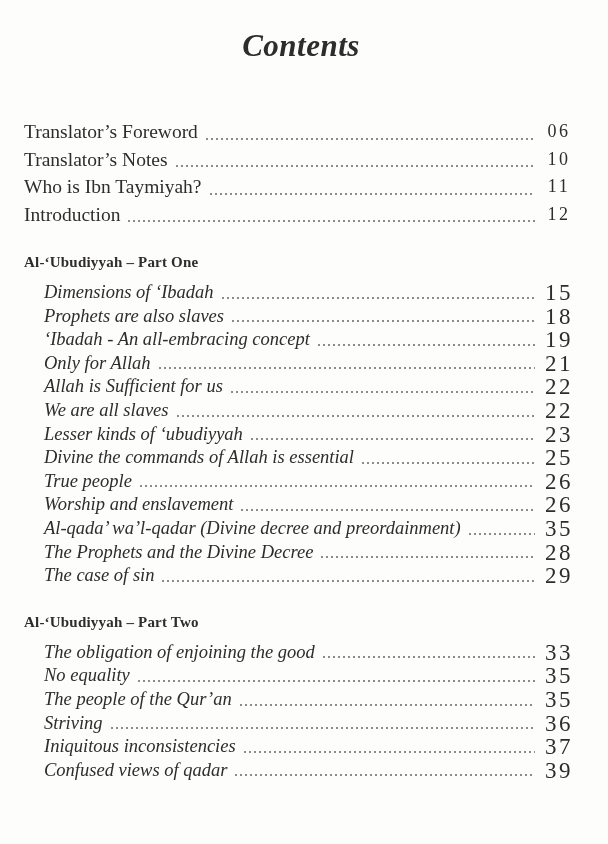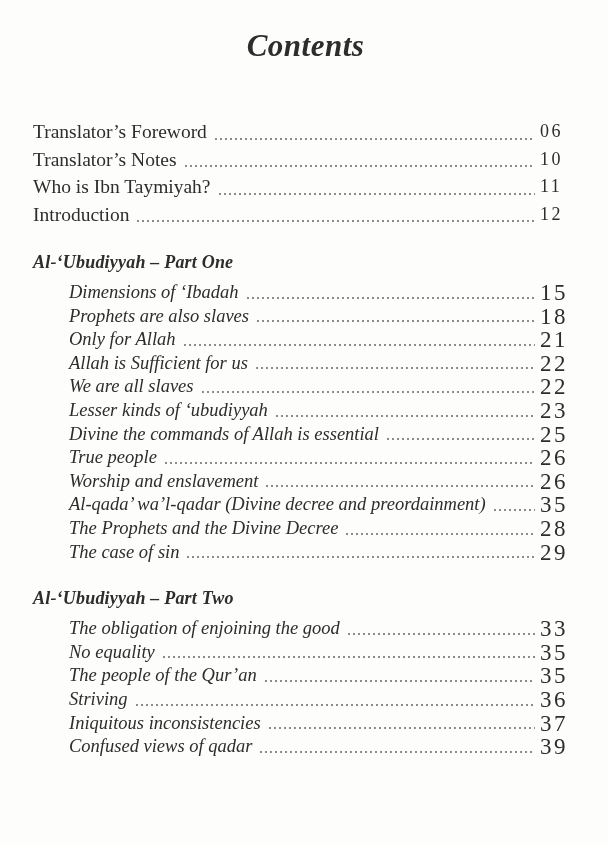--- a/index.html
+++ b/index.html
@@ -2,21 +2,21 @@
 <html><head>
 <meta charset="utf-8">
 <style>
   html, body { margin: 0; padding: 0; background: #ffffff; }
   .page {
     position: relative;
     width: 608px;
     height: 844px;
     box-sizing: border-box;
     background: #fdfdfc;
-    padding: 22px 30px 0 33px;
+    padding: 22px 30px 0 24px;
     font-family: "Liberation Serif", "DejaVu Serif", serif;
     color: #2f2d2b;
     overflow: hidden;
   }
   .title {
     font-size: 31px;
     line-height: 36px;
     font-weight: bold;
     font-style: italic;
     text-align: center;
@@ -26,48 +26,47 @@
   .row {
     display: flex;
     align-items: flex-end;
   }
   .front-list .row {
     font-size: 19.5px;
     line-height: 27.5px;
   }
   .front-list .label { font-style: normal; }
   .section-heading {
-    font-size: 18px;
+    font-size: 15px;
     line-height: 26px;
     font-weight: bold;
-    font-style: italic;
     letter-spacing: 0.2px;
     margin: 21px 0 6px 0;
   }
-  .entries { margin-left: 36px; }
+  .entries { margin-left: 20px; }
   .entries .row {
     font-size: 18.5px;
     line-height: 23.6px;
     font-style: italic;
   }
   .label { white-space: nowrap; }
   .leader {
     flex: 1 1 auto;
     min-width: 16px;
     height: 2px;
     align-self: flex-end;
     margin: 0 5px 6px 8px;
     background-image: radial-gradient(circle at 1.2px 1px, #8d8b88 1px, rgba(0,0,0,0) 1.35px);
     background-size: 5px 2px;
     background-repeat: repeat-x;
     background-position: left bottom;
   }
   .pagenum {
     min-width: 38px;
-    text-align: left;
+    text-align: center;
     font-size: 18px;
     letter-spacing: 2.5px;
     font-style: normal;
     white-space: nowrap;
   }
   .entries .pagenum { font-size: 23px; }
 </style>
 </head>
 <body>
 
@@ -107,20 +106,25 @@
     <span class="leader"></span>
     <span class="pagenum">15</span>
   </div>
 
   <div class="row">
     <span class="label">Prophets are also slaves</span>
     <span class="leader"></span>
     <span class="pagenum">18</span>
   </div>
 
+  <div class="row">
+    <span class="label">‘Ibadah - An all-embracing concept</span>
+    <span class="leader"></span>
+    <span class="pagenum">19</span>
+  </div>
 
 
   <div class="row">
     <span class="label">Only for Allah</span>
     <span class="leader"></span>
     <span class="pagenum">21</span>
   </div>
 
   <div class="row">
     <span class="label">Allah is Sufficient for us</span>

